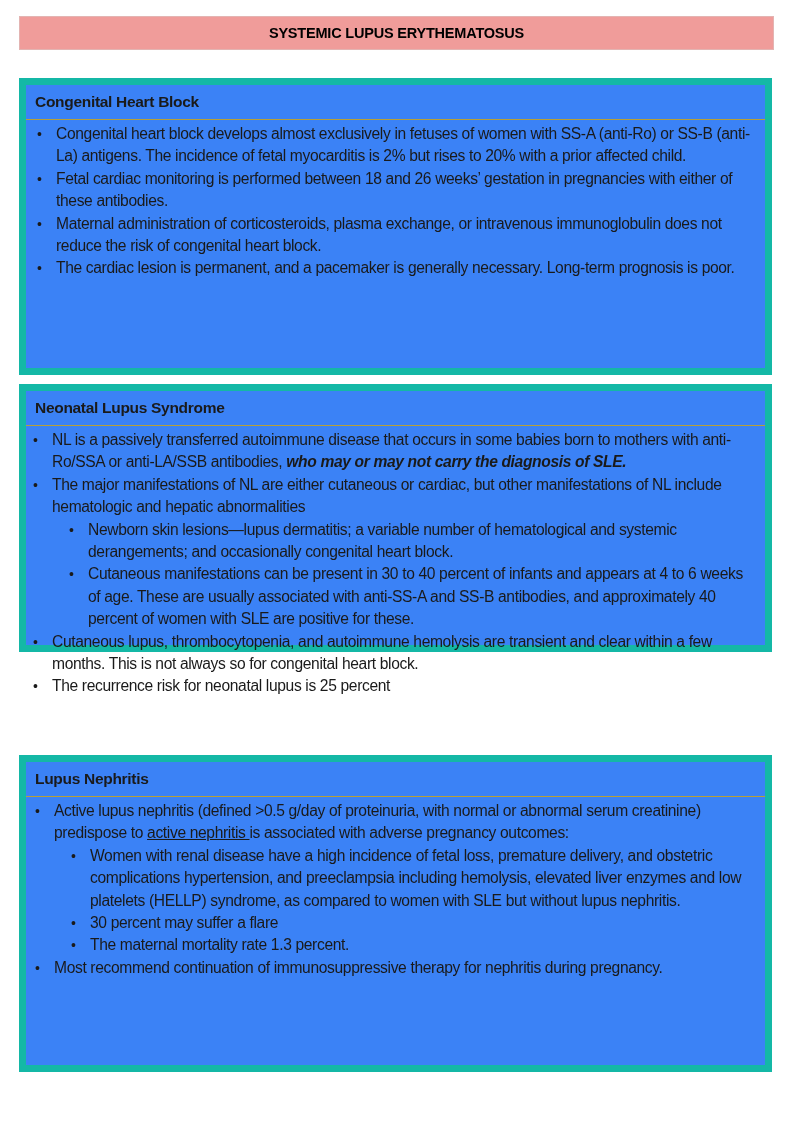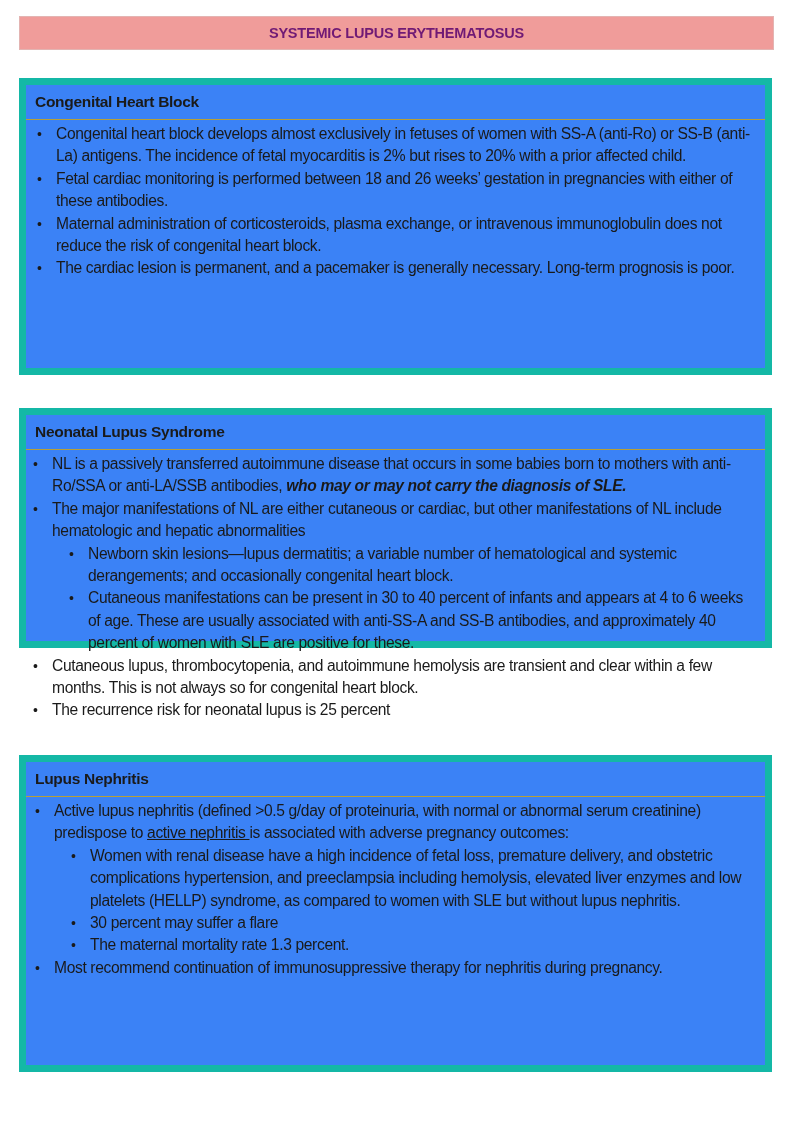--- a/index.html
+++ b/index.html
@@ -1,40 +1,40 @@
 <!DOCTYPE html>
 <html><head>
 <meta charset="utf-8">
 <style>
   html, body { margin: 0; padding: 0; background: #ffffff; }
   body { width: 794px; height: 1122px; position: relative; font-family: "Liberation Sans Narrow", "Liberation Sans", sans-serif; color: #1a1a1a; }
   .title-bar {
     position: absolute; left: 19px; top: 16px; width: 753px; height: 32px;
     background: #f09c9a; border: 1px solid #e3b4b2;
     display: flex; align-items: center; justify-content: center;
-    font-weight: bold; font-size: 14.5px; letter-spacing: -0.2px; color: #701a75;
+    font-weight: bold; font-size: 14.5px; letter-spacing: -0.2px; color: #000000;
   }
   .section {
     position: absolute; left: 19px; width: 753px;
     border: 7px solid #14b8a6; background: #3b82f6; box-sizing: border-box; margin-top: 8px;
   }
   .section-head {
     height: 34px; border-bottom: 1px solid #b8a036;
     display: flex; align-items: center; padding-left: 9px;
     font-weight: bold; font-size: 15.5px; letter-spacing: -0.3px;
   }
   ul { margin: 0; padding: 0; list-style: none; }
   li { position: relative; font-size: 15.6px; line-height: 22.4px; letter-spacing: -0.35px; }
   li::before { content: "•"; position: absolute; left: -19px; top: 0; font-size: 14px; }
   .lvl1 { padding: 3px 6px 4px 30px; }
   .lvl1 > li { }
   .lvl2 { padding-left: 36px; }
   .s1 { top: 70px; height: 297px; }
   .s1 .lvl1 { padding-left: 30px; }
-  .s2 { top: 400px; height: 240px; }
+  .s2 { top: 376px; height: 268px; }
   .s2 .lvl1 { padding-left: 26px; }
   .s3 { top: 747px; height: 317px; }
   .s3 .lvl1 { padding-left: 28px; }
   .bi { font-weight: bold; font-style: italic; }
   .b { font-weight: normal; }
   .u { text-decoration: underline; }
   .ush { text-decoration: underline; text-shadow: 1px 1px 1px #9a9a9a; }
 </style>
 </head>
 <body>

